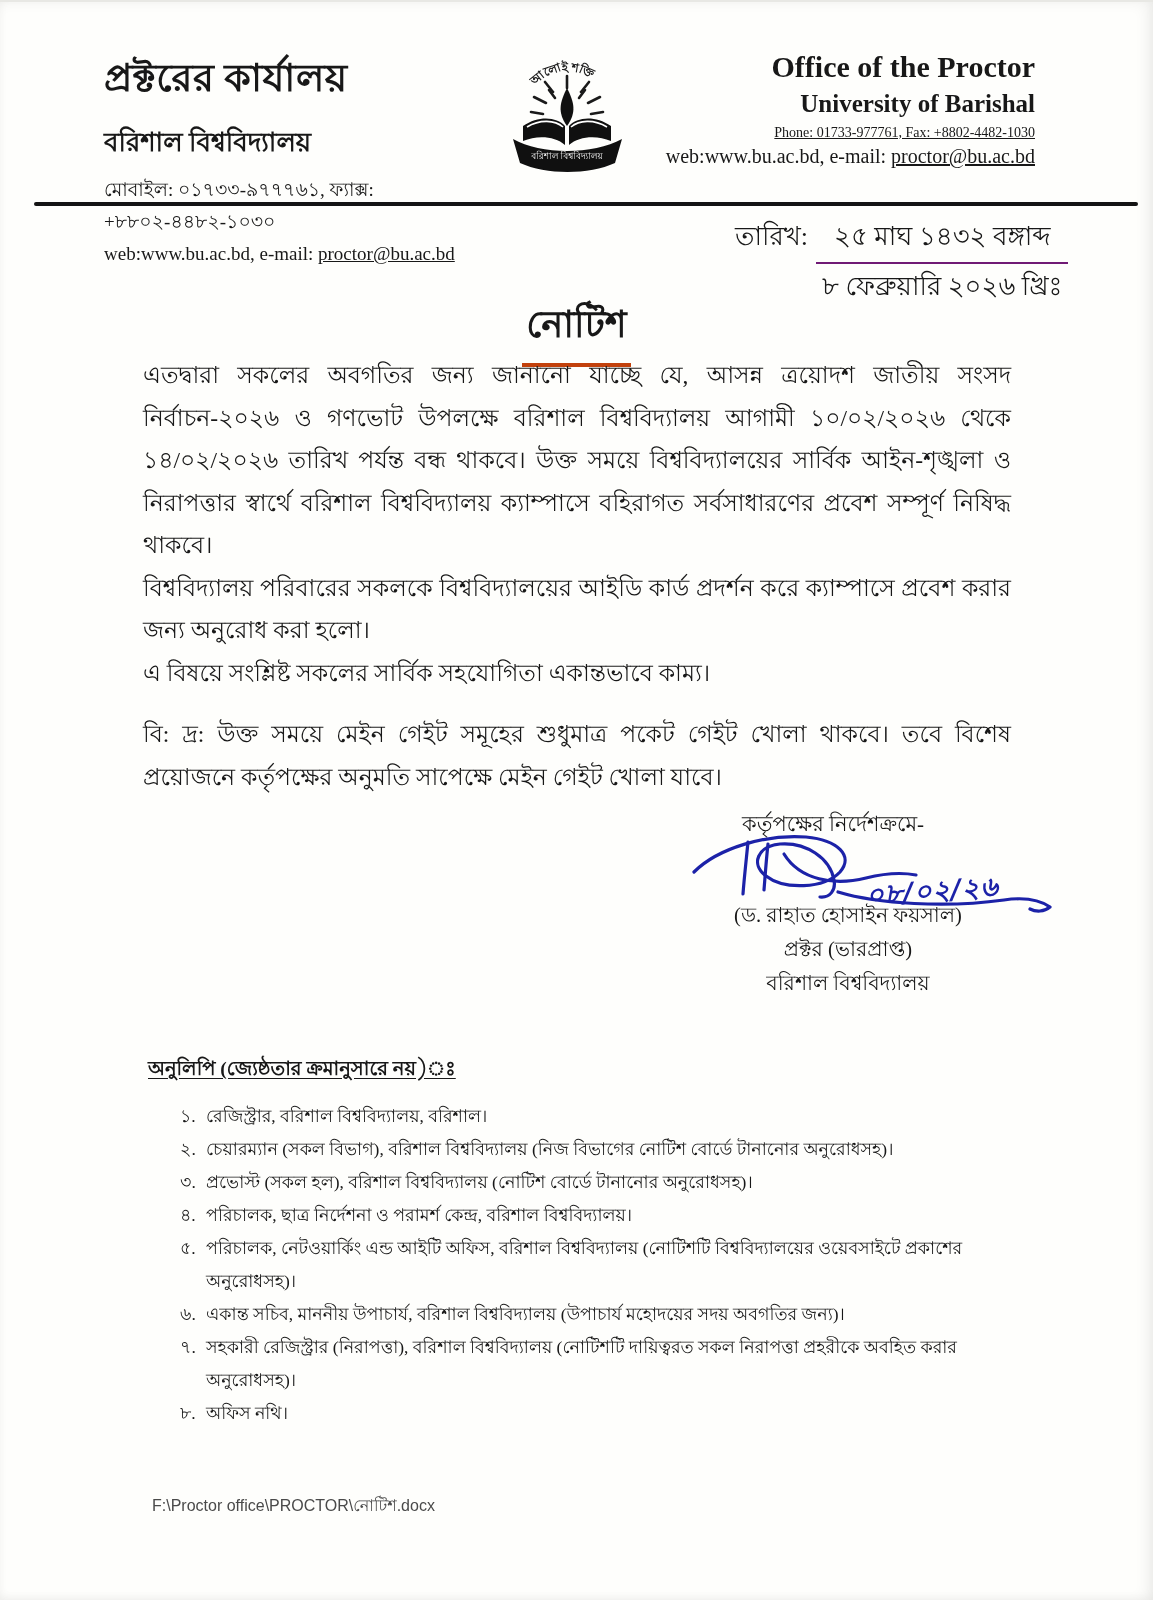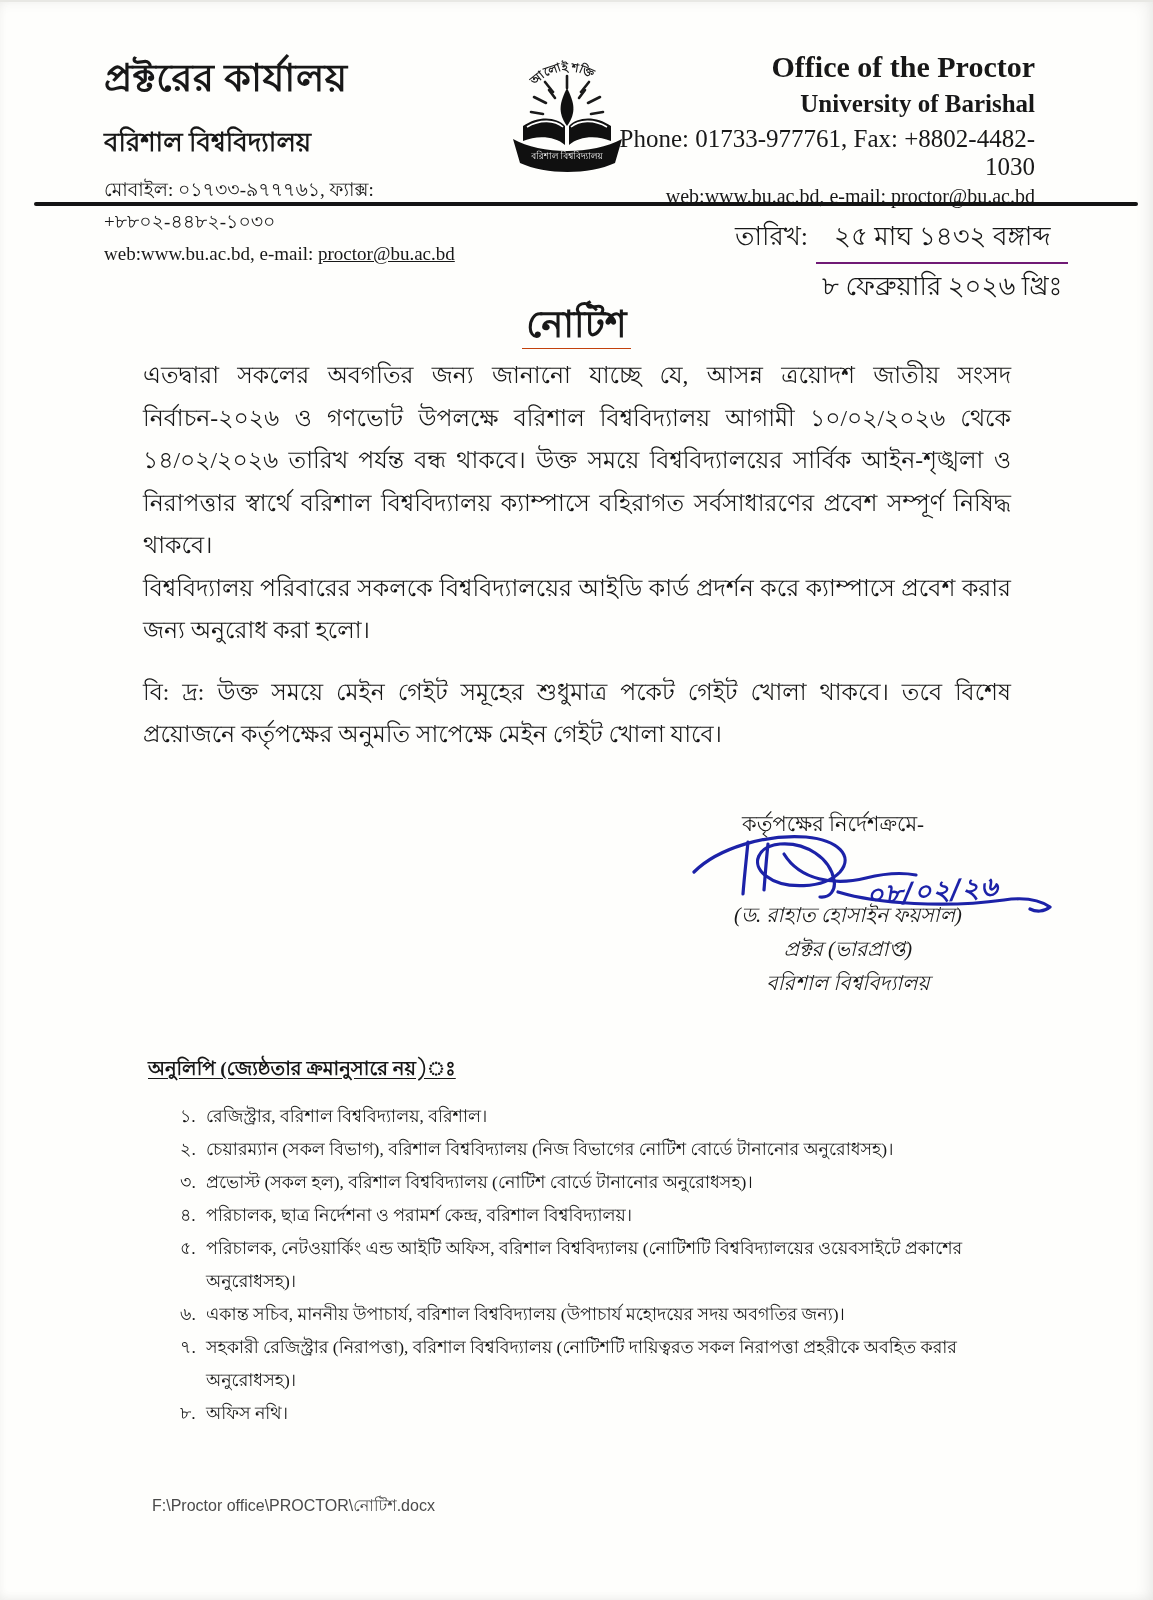--- a/index.html
+++ b/index.html
@@ -17,47 +17,47 @@
   .header-left{position:absolute;left:104px;top:46px;width:420px;}
   .hl-office{font-size:38px;font-weight:bold;letter-spacing:0.5px;}
   .hl-univ{font-size:26px;font-weight:bold;margin-top:10px;}
   .hl-contact{font-size:19px;margin-top:9px;}
   .hl-web{font-size:19px;margin-top:4px;}
   .u{text-decoration:underline;}
   .logo-wrap{position:absolute;left:505px;top:44px;width:125px;height:130px;}
   .header-right{position:absolute;left:615px;top:48px;width:420px;text-align:right;}
   .hr-office{font-size:30px;font-weight:bold;}
   .hr-univ{font-size:25px;font-weight:bold;margin-top:6px;}
-  .hr-phone{font-size:25px;margin-top:7px;}
+  .hr-phone{font-size:14px;margin-top:7px;text-decoration:underline;}
   .hr-web{font-size:20px;margin-top:4px;}
   .divider{position:absolute;left:34px;top:200px;width:1104px;height:4px;background:#141414;border-radius:2px;}
   
   .date-block{position:absolute;left:735px;top:214px;display:flex;font-size:26px;}
   .date-label{margin-right:8px;}
   .date-frac{display:inline-block;text-align:center;}
   .date-top{display:block;padding:0 6px 2px 6px;border-bottom:2px solid #701a75;}
   .date-bottom{display:block;padding:2px 6px 0 6px;}
   
   .notice-title{position:absolute;left:0;top:293px;width:100%;text-align:center;font-size:37px;font-weight:bold;}
-  .notice-title span{border-bottom:1px solid #c2410c;padding:0 4px 3px 4px;}
+  .notice-title span{border-bottom:4px solid #c2410c;padding:0 4px 18px 4px;}
   
   .body-text{position:absolute;left:143px;top:352px;width:868px;font-size:23.5px;line-height:42.5px;text-align:justify;}
   .body-text p{margin:0;}
   .body-text p.gap{margin-top:19px;}
   
   .by-order{position:absolute;left:742px;top:806px;font-size:21px;}
   .sig-area{position:absolute;left:688px;top:826px;width:370px;height:100px;}
   .sig-svg{position:absolute;left:0;top:0;}
   .hand-date{
     position:absolute;left:178px;top:42px;
     font-family:"DejaVu Sans","Liberation Sans",sans-serif;
     font-size:27px;font-style:italic;font-weight:bold;
     color:#1c22a8;transform:rotate(-4deg);letter-spacing:1px;
   }
-  .signer{position:absolute;left:698px;top:896px;width:300px;text-align:center;font-size:20.5px;line-height:34px;font-style:italic;}
+  .signer{position:absolute;left:698px;top:896px;width:300px;text-align:center;font-size:20.5px;line-height:34px;}
   
   .dist{position:absolute;left:148px;top:1052px;width:880px;}
   .dist-heading{font-size:19.5px;font-weight:bold;text-decoration:underline;text-underline-offset:3px;}
   .dist-list{margin-top:14px;}
   .dist-item{display:flex;font-size:17.5px;line-height:33px;}
   .dist-num{width:26px;flex:0 0 26px;margin-left:32px;}
   .dist-text{flex:1;}
   
   .footer-path{position:absolute;left:152px;top:1491px;font-size:16px;color:#4a4a4a;font-family:"Liberation Sans","DejaVu Sans",sans-serif;}
 </style>
@@ -127,20 +127,21 @@
     </span>
   </div>
 
   <div class="notice-title">
     <span>নোটিশ</span>
   </div>
 
   <div class="body-text">
     <p>এতদ্বারা সকলের অবগতির জন্য জানানো যাচ্ছে যে, আসন্ন ত্রয়োদশ জাতীয় সংসদ নির্বাচন-২০২৬ ও গণভোট উপলক্ষে বরিশাল বিশ্ববিদ্যালয় আগামী ১০/০২/২০২৬ থেকে ১৪/০২/২০২৬ তারিখ পর্যন্ত বন্ধ থাকবে। উক্ত সময়ে বিশ্ববিদ্যালয়ের সার্বিক আইন-শৃঙ্খলা ও নিরাপত্তার স্বার্থে বরিশাল বিশ্ববিদ্যালয় ক্যাম্পাসে বহিরাগত সর্বসাধারণের প্রবেশ সম্পূর্ণ নিষিদ্ধ থাকবে।</p>
     <p>বিশ্ববিদ্যালয় পরিবারের সকলকে বিশ্ববিদ্যালয়ের আইডি কার্ড প্রদর্শন করে ক্যাম্পাসে প্রবেশ করার জন্য অনুরোধ করা হলো।</p>
+    <p>এ বিষয়ে সংশ্লিষ্ট সকলের সার্বিক সহযোগিতা একান্তভাবে কাম্য।</p>
     <p class="gap">বি: দ্র: উক্ত সময়ে মেইন গেইট সমূহের শুধুমাত্র পকেট গেইট খোলা থাকবে। তবে বিশেষ প্রয়োজনে কর্তৃপক্ষের অনুমতি সাপেক্ষে মেইন গেইট খোলা যাবে।</p>
   </div>
 
   <div class="by-order">কর্তৃপক্ষের নির্দেশক্রমে-</div>
 
   <div class="sig-area">
     <svg class="sig-svg" width="370" height="100" viewBox="0 0 370 100">
       <g fill="none" stroke="#1c22a8" stroke-width="3.2" stroke-linecap="round" stroke-linejoin="round">
         <path d="M6,44 C30,20 78,6 118,9 C150,12 166,28 152,44 C136,61 96,62 78,48 C62,36 70,18 92,16 C118,14 142,30 146,52 C148,62 142,70 132,69"></path>
         <path d="M60,14 C58,34 56,52 55,66"></path>

